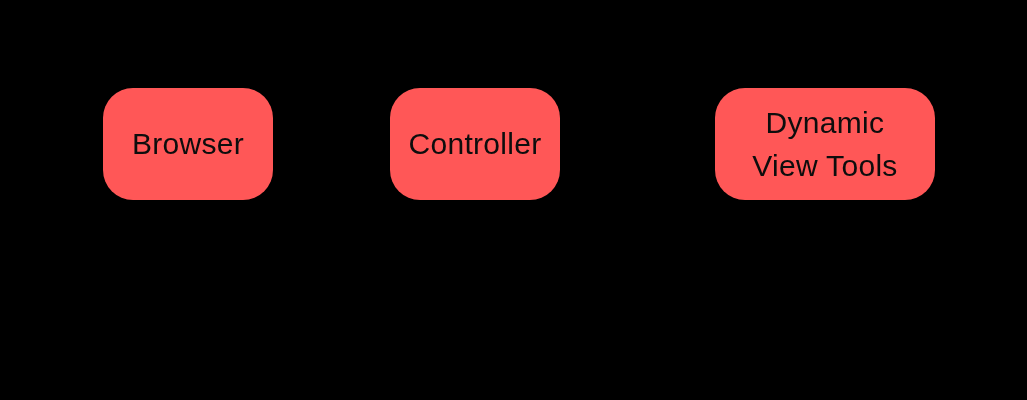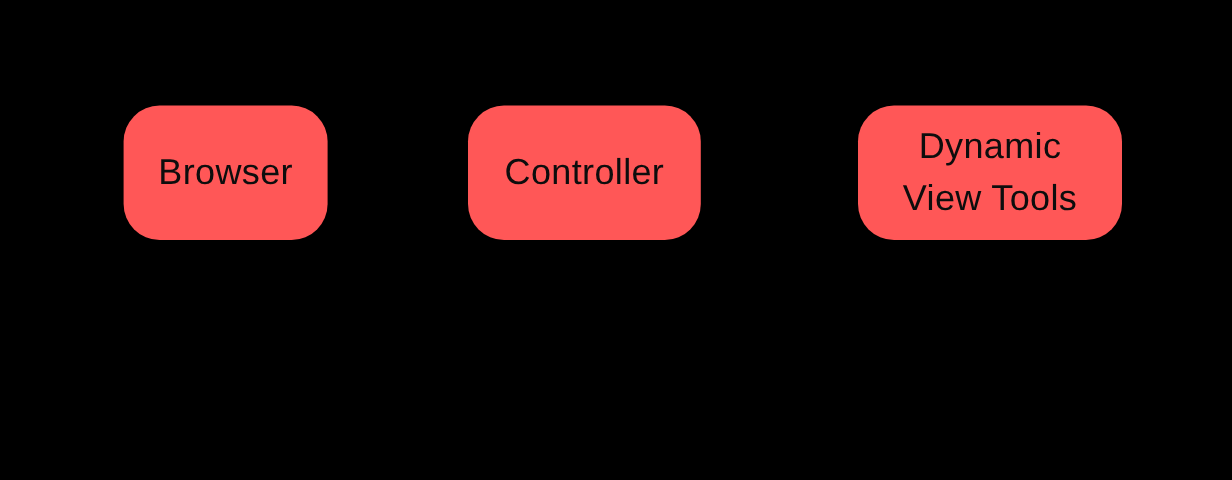--- a/index.html
+++ b/index.html
@@ -32,21 +32,21 @@
     display: flex;
     align-items: center;
     justify-content: center;
     text-align: center;
     color: #0d0d0d;
     font-size: 30px;
     line-height: 1.45;
     letter-spacing: 0.3px;
   }
   .node-browser { left: 103px; width: 170px; }
-  .node-controller { left: 390px; width: 194px; text-align: center; }
+  .node-controller { left: 390px; width: 170px; text-align: center; }
   .node-dynamic-view-tools { left: 715px; width: 220px; }
   .node-dynamic-view-tools .node-label { max-width: 170px; }
   .node-label { display: inline-block; }
 </style>
 </head>
 <body>
 
 <div class="canvas">
 
   <svg class="connectors" viewBox="0 0 1027 400" xmlns="http://www.w3.org/2000/svg">

